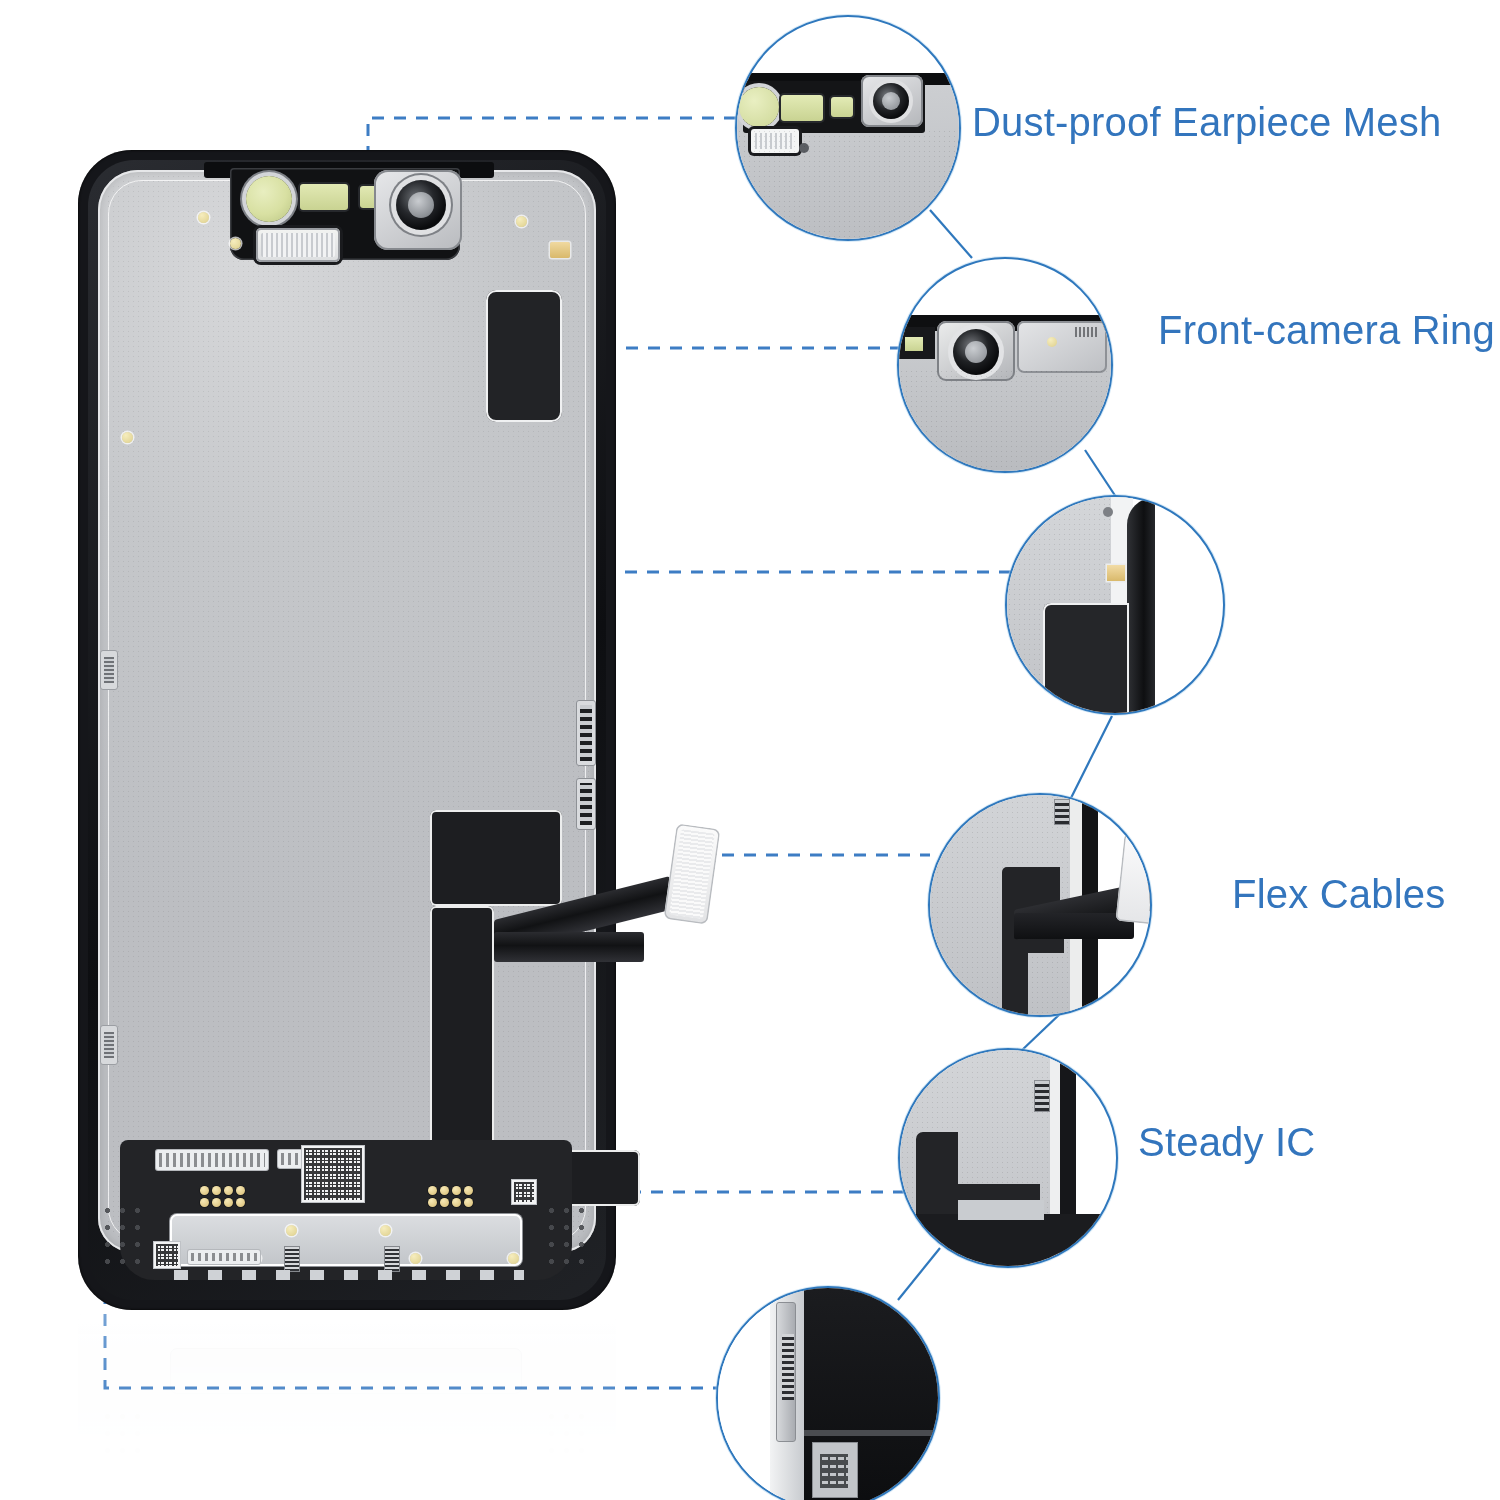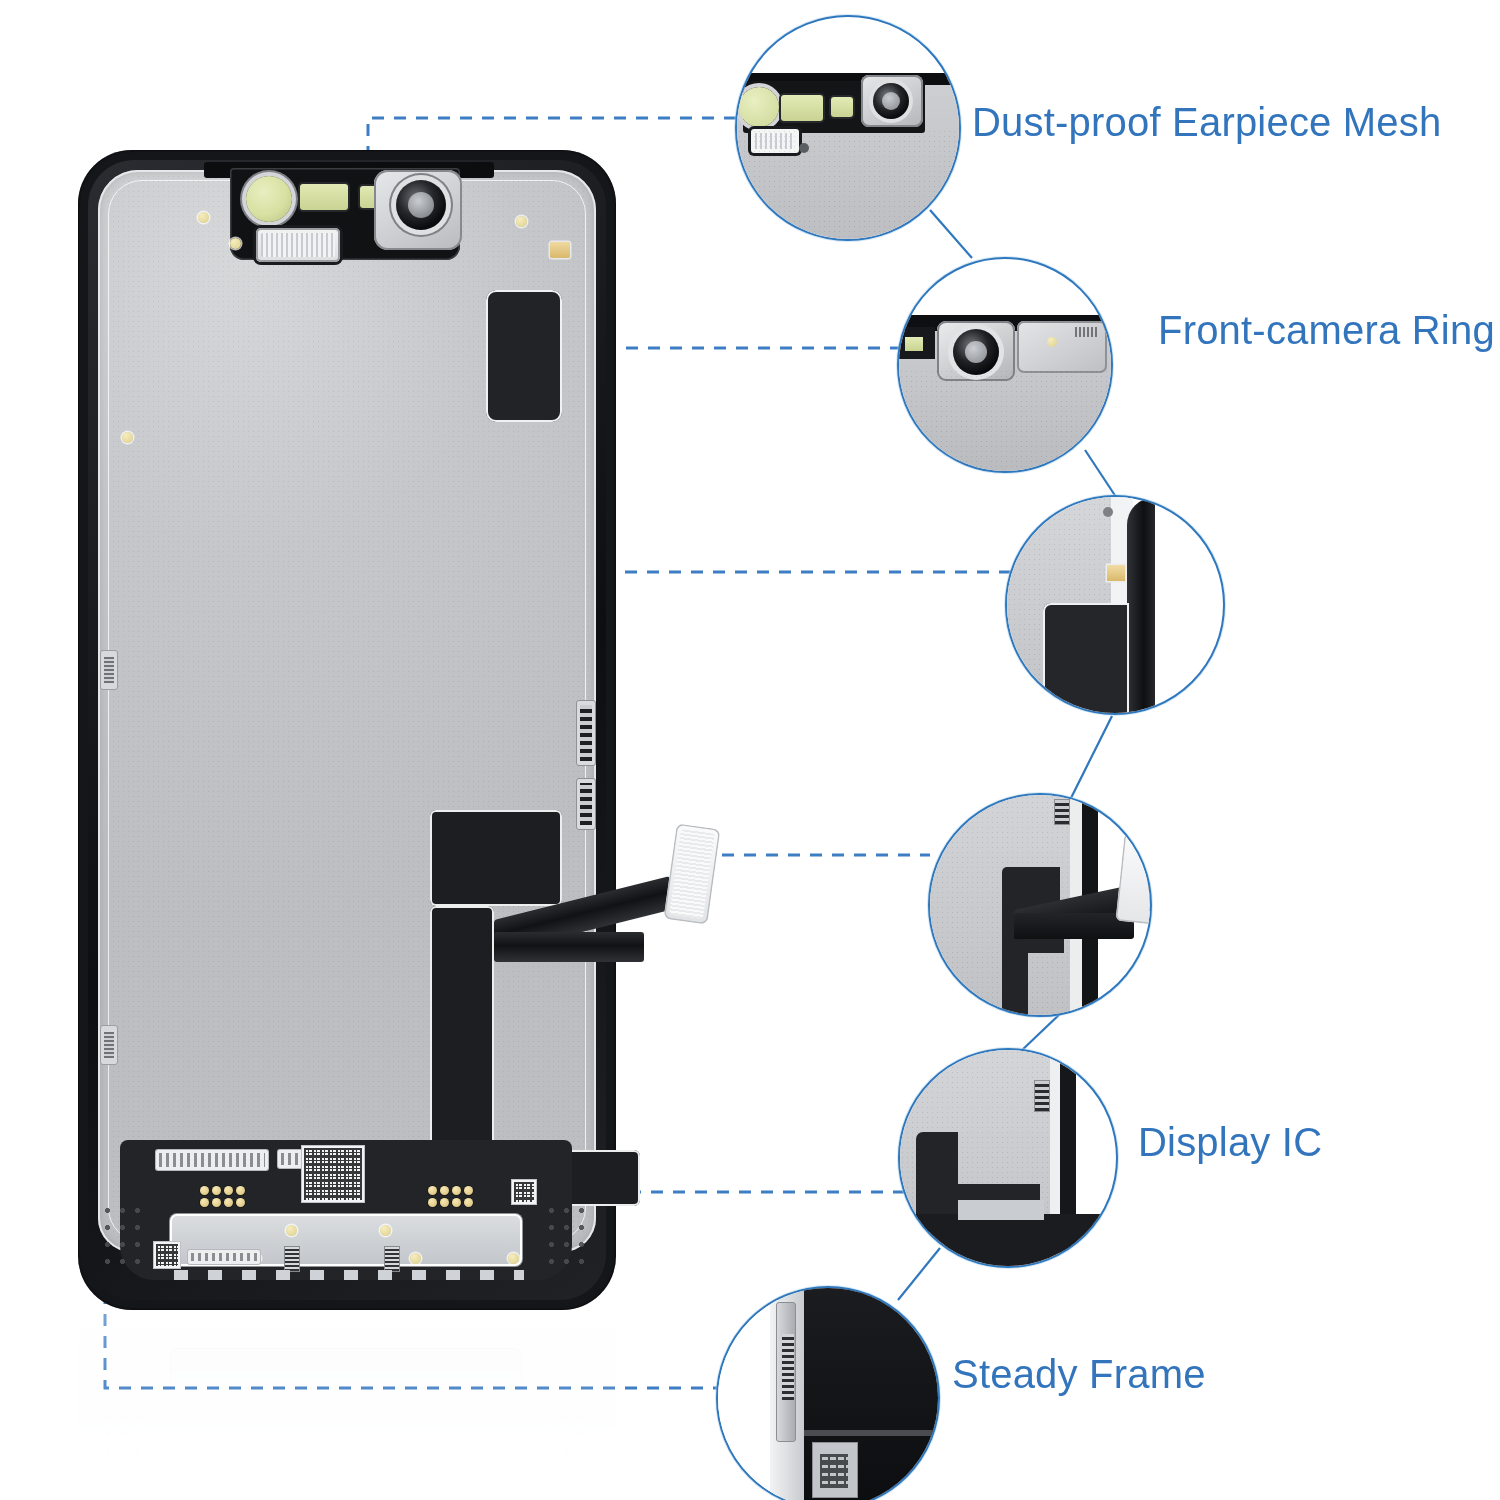--- a/index.html
+++ b/index.html
@@ -535,16 +535,16 @@
                   background:#c2c5c9;border:1px solid #8b8e93;"></div>
       <div style="position:absolute;left:102px;top:166px;width:28px;height:34px;
                   background-image:linear-gradient(90deg,#2a2c30 30%,transparent 30%),
                                    linear-gradient(0deg,#2a2c30 28%,transparent 28% 60%,#2a2c30 60%);
                   background-size:8px 8px,8px 8px;opacity:.8;"></div>
     </div>
   </div>
 
   <div class="callout-label" style="left: 1158px; top: 308px; font-size: 40px; color: rgb(51, 117, 189);">Front-camera Ring</div>
   <div class="callout-label" style="left: 972px; top: 100px; font-size: 40px; color: rgb(51, 117, 189);">Dust-proof Earpiece Mesh</div>
-  <div class="callout-label" style="left: 1138px; top: 1120px; font-size: 40px; color: rgb(51, 117, 189);">Display IC</div>
-  <div class="callout-label" style="left: 952px; top: 1352px; font-size: 40px; color: rgb(51, 117, 189);">Steady Frame</div>
+  <div class="callout-label" style="left: 1232px; top: 872px; font-size: 40px; color: rgb(51, 117, 189);">Flex Cables</div>
+  <div class="callout-label" style="left: 1138px; top: 1120px; font-size: 40px; color: rgb(51, 117, 189);">Steady IC</div>
 
 </div>
 
 </body></html>

